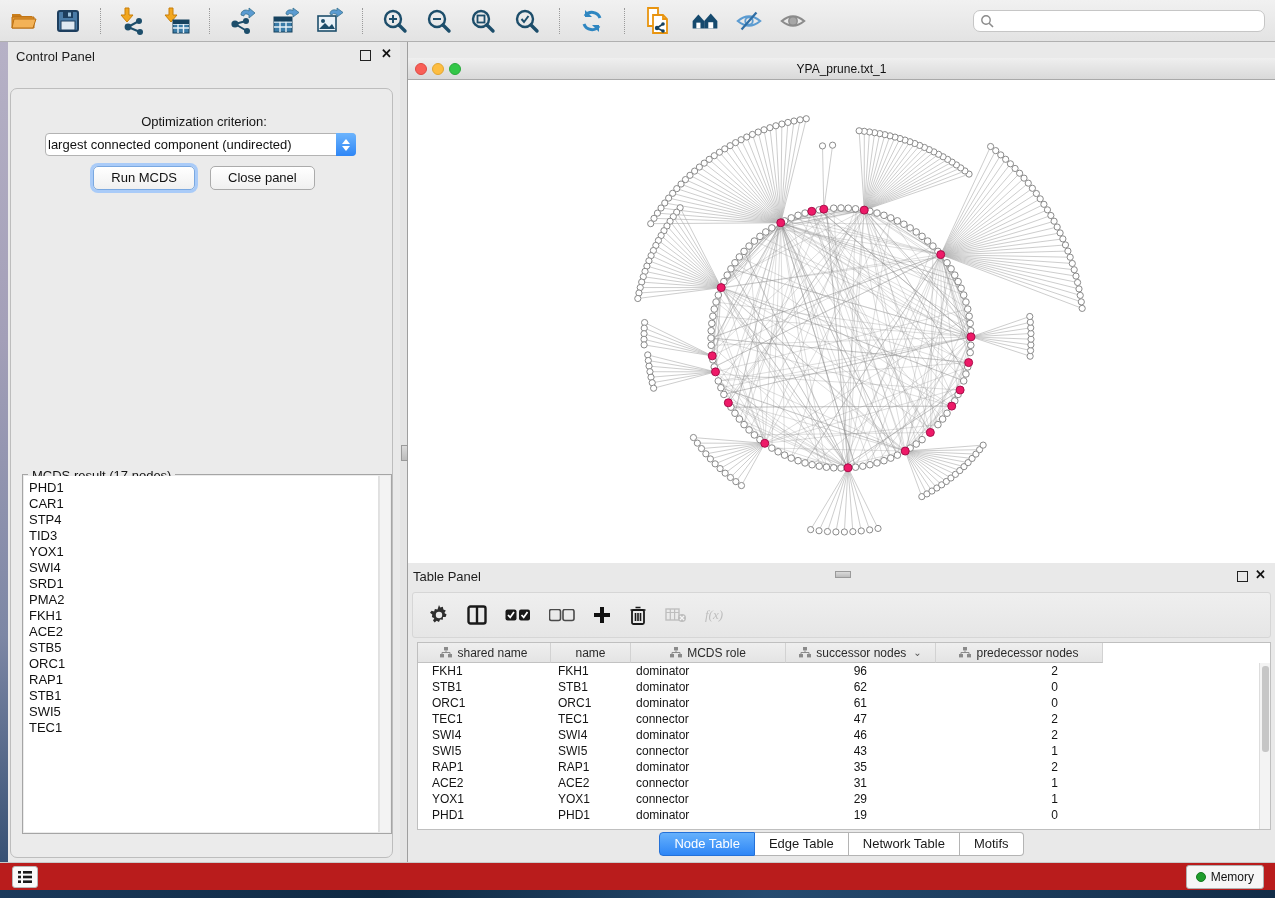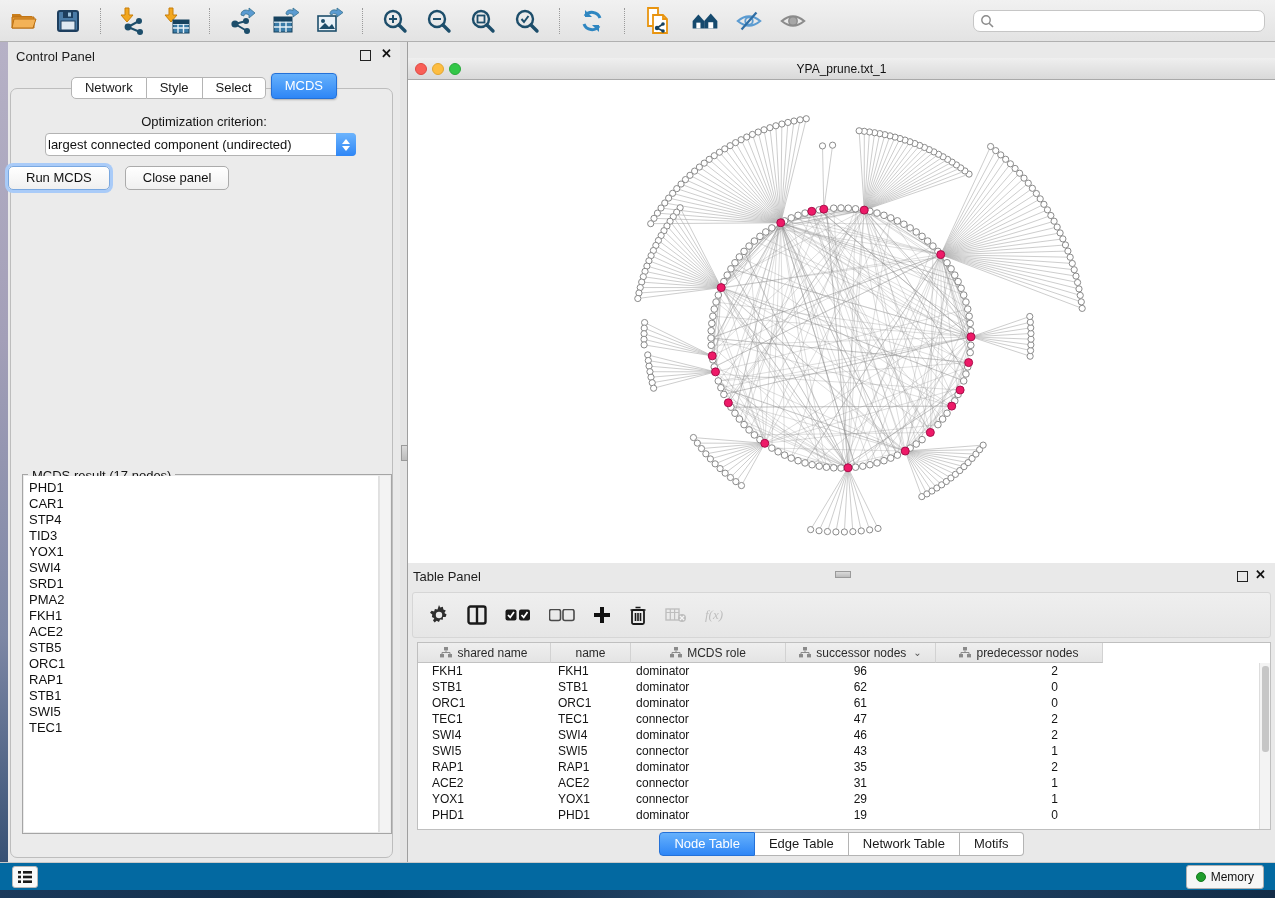--- a/index.html
+++ b/index.html
@@ -41,21 +41,21 @@
   .cp-tab.sel { background:linear-gradient(#66b1fc,#2e86f6); color:#fff; border:1px solid #2471d8;
     border-radius:4px; margin-left:5px; padding:4px 13px 5px; box-shadow:0 1px 2px rgba(0,0,0,.25); }
   .opt-label { position:absolute; left:0; top:72px; width:100%; text-align:center; font-size:13px; color:#141414; }
   .dropdown { position:absolute; left:37px; top:91px; width:311px; height:23px; background:#fff;
     border:1px solid #b3b3b3; border-radius:4px; display:flex; align-items:center; cursor:pointer; }
   .dropdown .dd-text { flex:1; font-size:13px; color:#111; padding-left:2px; white-space:nowrap; }
   .dd-step { width:20px; height:23px; margin:-1px -1px -1px 0; border-radius:0 4px 4px 0;
     background:linear-gradient(#6cb4fd,#2e86f6); display:flex; flex-direction:column; align-items:center; justify-content:center; gap:2px; }
   .dd-up { width:0;height:0;border-left:4px solid transparent;border-right:4px solid transparent;border-bottom:5px solid #fff; }
   .dd-dn { width:0;height:0;border-left:4px solid transparent;border-right:4px solid transparent;border-top:5px solid #fff; }
-  .cp-btnrow { position:absolute; left:0; top:124px; width:100%; display:flex; gap:15px; }
+  .cp-btnrow { position:absolute; left:0; top:124px; width:100%; display:flex; justify-content:center; gap:15px; }
   .cp-btn { background:linear-gradient(#ffffff,#f0f0f0); border:1px solid #ababab; border-radius:5px;
     font-size:13px; color:#111; padding:3px 17px 4px; cursor:pointer; font-family:"Liberation Sans",sans-serif; }
   .cp-btn.focused { box-shadow:0 0 0 3px #a9cbf8; border-color:#7aa8e0; }
 
   .result-group { position:absolute; left:14px; top:426px; width:370px; height:366px; }
   .result-border { position:absolute; inset:6px 0 0 0; border:1px solid #a5a5a5; }
   .result-label { position:absolute; left:6px; top:0; background:#ebebeb; padding:0 4px; font-size:13px; color:#141414; }
   .result-list { position:absolute; left:2px; top:8px; width:355px; height:356px; background:#fff;
     border-right:1px solid #e0e0e0; overflow:hidden; padding:4px 0 0 5px; }
   .result-scroll { position:absolute; right:2px; top:8px; width:11px; height:356px; background:#f3f3f3; border-left:1px solid #e2e2e2; }
@@ -99,21 +99,21 @@
   .td { font-size:12px; color:#141414; white-space:nowrap; overflow:hidden; }
   .tbl-scroll { position:absolute; right:0; top:20px; width:11px; height:168px; background:#f3f3f3; border-left:1px solid #ddd; }
   .tbl-thumb { position:absolute; left:2px; top:3px; width:7px; height:86px; background:#c6c6c6; border-radius:3px; }
 
   .tp-tabs { position:absolute; left:0; top:269px; width:100%; display:flex; justify-content:center; }
   .tp-tab { background:#fff; border:1px solid #b4b4b4; border-left:none; font-size:13px; color:#1a1a1a; padding:3px 14px 4px; cursor:pointer; }
   .tp-tab.sel { background:linear-gradient(#66b1fc,#2e86f6); color:#fff; border:1px solid #2471d8; border-radius:4px 0 0 4px; }
   .tp-tab:last-child { border-radius:0 4px 4px 0; }
 
   
-  .statusbar { position:absolute; left:0; top:862px; width:1275px; height:28px; background:#0369a1; border-top:1px solid #c9c9c9; }
+  .statusbar { position:absolute; left:0; top:862px; width:1275px; height:28px; background:#b91c1c; border-top:1px solid #c9c9c9; }
   .sb-listbtn { position:absolute; left:12px; top:3px; width:26px; height:22px; background:#fafafa; border:1px solid #b9b9b9; border-radius:3px;
     display:flex; align-items:center; justify-content:center; cursor:pointer; }
   .sb-mem { position:absolute; right:11px; top:2px; height:24px; background:#f6f6f6; border:1px solid #b0b0b0; border-radius:3px;
     display:flex; align-items:center; gap:5px; padding:0 9px; cursor:pointer; }
   .mem-dot { width:10px; height:10px; border-radius:50%; background:#1f9d2c; border:1px solid #157a20; }
   .sb-mem span { font-size:12px; color:#111; }
 </style>
 </head>
 <body>
 
@@ -280,26 +280,20 @@
   <div class="desk-left"></div>
   <div class="desk-bottom"></div>
 
   <div class="control-panel">
     <div class="panel-head">
       <span class="panel-title">Control Panel</span>
       <span class="wm-float cp-float"></span>
       <span class="wm-close cp-close">✕</span>
     </div>
     <div class="cp-box"></div>
-    <div class="cp-tabs" id="ctl-tabs">
-        <div class="cp-tab">Network</div>
-        <div class="cp-tab">Style</div>
-        <div class="cp-tab pre-sel">Select</div>
-        <div class="cp-tab sel">MCDS</div>
-      </div>
     <div class="opt-label">Optimization criterion:</div>
     <div class="dropdown">
       <span class="dd-text">largest connected component (undirected)</span>
       <span class="dd-step">
           <span class="dd-up"></span>
           <span class="dd-dn"></span>
         </span>
     </div>
     <div class="cp-btnrow">
       <button class="cp-btn focused">Run MCDS</button>

